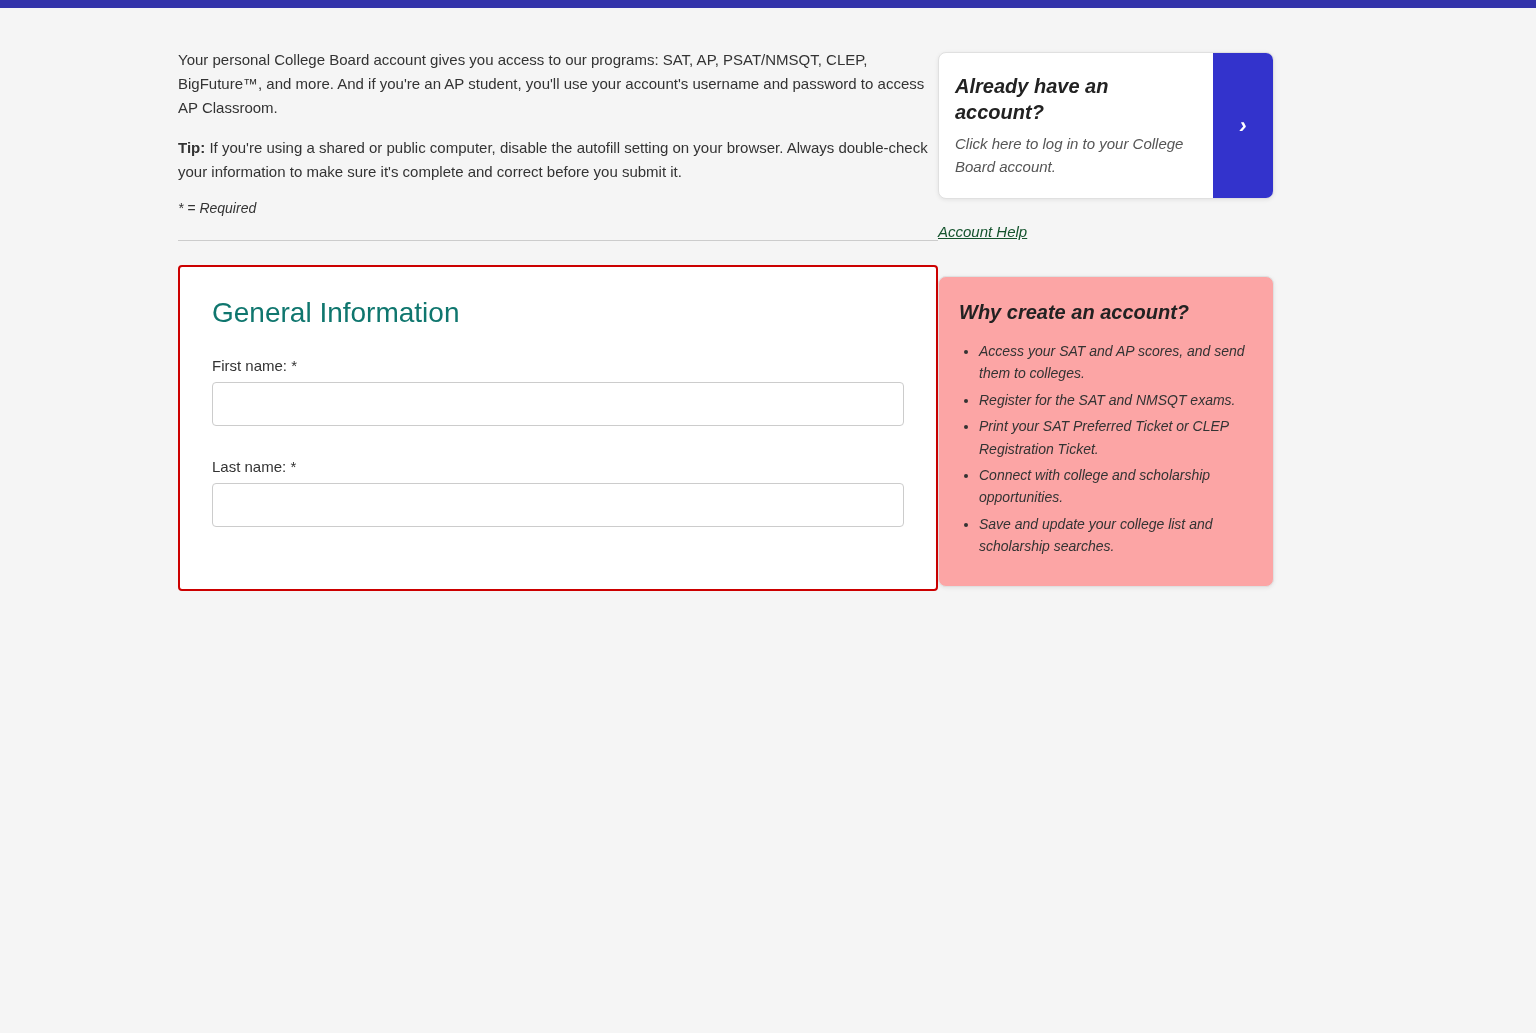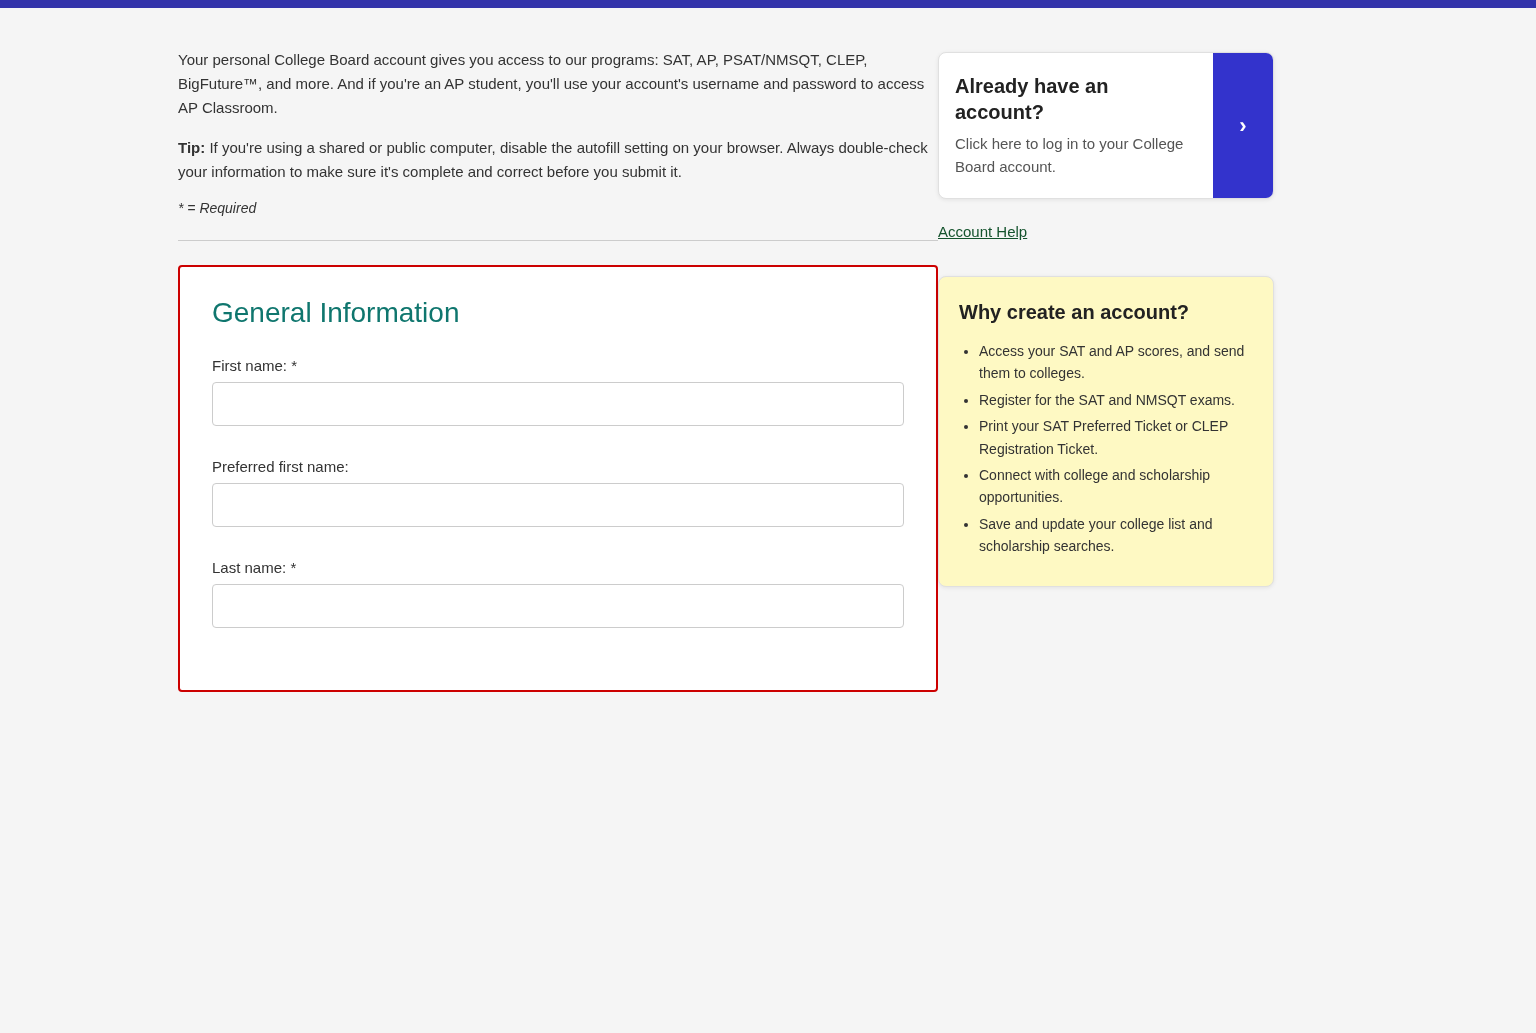--- a/index.html
+++ b/index.html
@@ -96,20 +96,21 @@
       font-size: 15px;
       color: #333;
       background: #fff;
       height: 44px;
     }
 
     .sidebar {
       width: 336px;
       flex-shrink: 0;
       padding-top: 4px;
+      font-style: italic;
     }
 
     .already-have-account-card {
       background: #fff;
       border: 1px solid #e0e0e0;
       border-radius: 8px;
       display: flex;
       align-items: stretch;
       overflow: hidden;
       margin-bottom: 24px;
@@ -155,21 +156,21 @@
       display: block;
       color: #14532d;
       font-size: 15px;
       font-weight: 500;
       text-decoration: underline;
       margin-bottom: 36px;
       cursor: pointer;
     }
 
     .why-create-card {
-      background: #fef9c3;
+      background: #fca5a5;
       border: 1px solid #e0e0e0;
       border-radius: 8px;
       padding: 24px 20px;
       box-shadow: 0 1px 4px rgba(0,0,0,0.08);
     }
 
     .why-create-title {
       font-size: 20px;
       font-weight: bold;
       color: #222;
@@ -209,24 +210,20 @@
 
     <div class="general-info-box">
 
       <h2 class="section-title">General Information</h2>
 
       <div class="form-group">
         <label class="form-label">First name: *</label>
         <input type="text" class="form-input" style="">
       </div>
 
-      <div class="form-group">
-        <label class="form-label">Preferred first name:</label>
-        <input type="text" class="form-input" style="">
-      </div>
 
 
       <div class="form-group">
         <label class="form-label">Last name: *</label>
         <input type="text" class="form-input" style="">
       </div>
 
     </div>
 
   </div>

